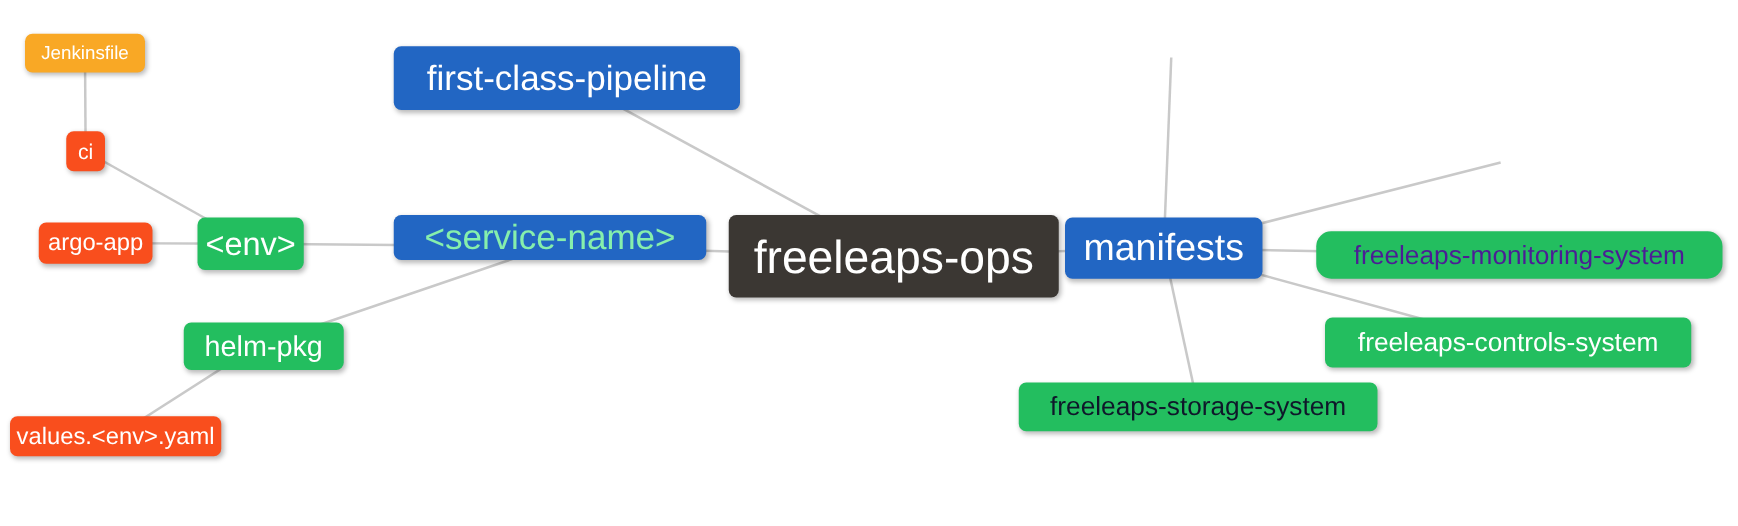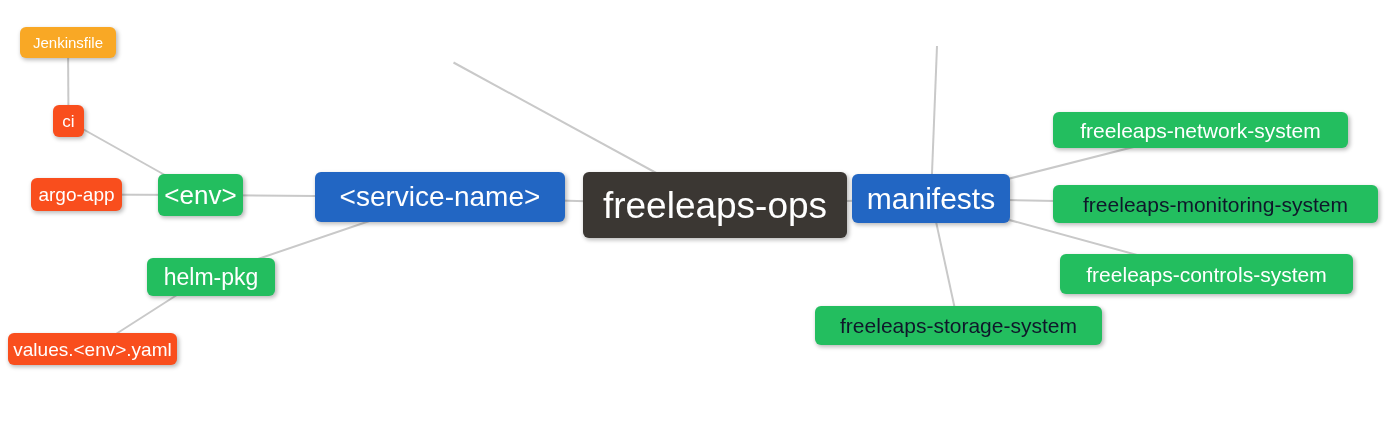--- a/index.html
+++ b/index.html
@@ -50,21 +50,24 @@
       <line x1="715" y1="205" x2="931" y2="198.5" stroke="#C9C9C9" stroke-width="2"></line>
       <line x1="931" y1="198.5" x2="937" y2="46" stroke="#C9C9C9" stroke-width="2"></line>
       <line x1="931" y1="198.5" x2="1200.5" y2="130" stroke="#C9C9C9" stroke-width="2"></line>
       <line x1="931" y1="198.5" x2="1215.5" y2="204" stroke="#C9C9C9" stroke-width="2"></line>
       <line x1="931" y1="198.5" x2="1206.5" y2="274" stroke="#C9C9C9" stroke-width="2"></line>
       <line x1="931" y1="198.5" x2="958.5" y2="325.5" stroke="#C9C9C9" stroke-width="2"></line>
     </svg>
     <div class="node" style="left: 583px; top: 172px; width: 264px; height: 66px; font-size: 37px; background: rgb(59, 55, 51); color: rgb(255, 255, 255); align-items: center;">
       <span>freeleaps-ops</span>
     </div>
-    <div class="node" style="left: 315px; top: 172px; width: 250px; height: 50px; font-size: 28px; background: rgb(34, 102, 195); color: #ffffff;">
+    <div class="node" style="left: 315px; top: 37px; width: 277px; height: 51px; font-size: 28px; background: rgb(34, 102, 195); color: rgb(255, 255, 255);">
+      <span>first-class-pipeline</span>
+    </div>
+    <div class="node" style="left: 315px; top: 172px; width: 250px; height: 36px; font-size: 28px; background: rgb(34, 102, 195); color: #86efac;">
       <span>&lt;service-name&gt;</span>
     </div>
     <div class="node" style="left: 852px; top: 174px; width: 158px; height: 49px; font-size: 30px; background: rgb(34, 102, 195); color: rgb(255, 255, 255);">
       <span>manifests</span>
     </div>
     <div class="node" style="left: 158px; top: 174px; width: 85px; height: 42px; font-size: 26px; background: rgb(35, 190, 95); color: rgb(255, 255, 255);">
       <span>&lt;env&gt;</span>
     </div>
     <div class="node" style="left: 147px; top: 258px; width: 128px; height: 38px; font-size: 23px; background: rgb(35, 190, 95); color: rgb(255, 255, 255);">
       <span>helm-pkg</span>
@@ -74,24 +77,21 @@
     </div>
     <div class="node" style="left: 31px; top: 178px; width: 91px; height: 33px; font-size: 19px; background: rgb(249, 78, 29); color: rgb(255, 255, 255);">
       <span>argo-app</span>
     </div>
     <div class="node" style="left: 8px; top: 333px; width: 169px; height: 32px; font-size: 19px; background: rgb(249, 78, 29); color: rgb(255, 255, 255);">
       <span>values.&lt;env&gt;.yaml</span>
     </div>
     <div class="node" style="left: 20px; top: 27px; width: 96px; height: 31px; font-size: 15px; background: rgb(249, 168, 37); color: rgb(255, 255, 255);">
       <span>Jenkinsfile</span>
     </div>
-    <div class="node" style="left: 1053px; top: 112px; width: 295px; height: 36px; font-size: 21px; background: rgb(35, 190, 95); color: rgb(255, 255, 255);">
-      <span>freeleaps-network-system</span>
-    </div>
-    <div class="node" style="left: 1053px; top: 185px; width: 325px; height: 38px; font-size: 21px; background: rgb(35, 190, 95); color: #0f172a;">
+    <div class="node" style="left: 1053px; top: 185px; width: 325px; height: 38px; font-size: 21px; background: rgb(35, 190, 95); color: #4c1d95; border-radius: 12px;">
       <span>freeleaps-monitoring-system</span>
     </div>
     <div class="node" style="left: 1060px; top: 254px; width: 293px; height: 40px; font-size: 21px; background: rgb(35, 190, 95); color: rgb(255, 255, 255);">
       <span>freeleaps-controls-system</span>
     </div>
     <div class="node" style="left: 815px; top: 306px; width: 287px; height: 39px; font-size: 21px; background: rgb(35, 190, 95); color: #0f172a;">
       <span>freeleaps-storage-system</span>
     </div>
   </div>
 

